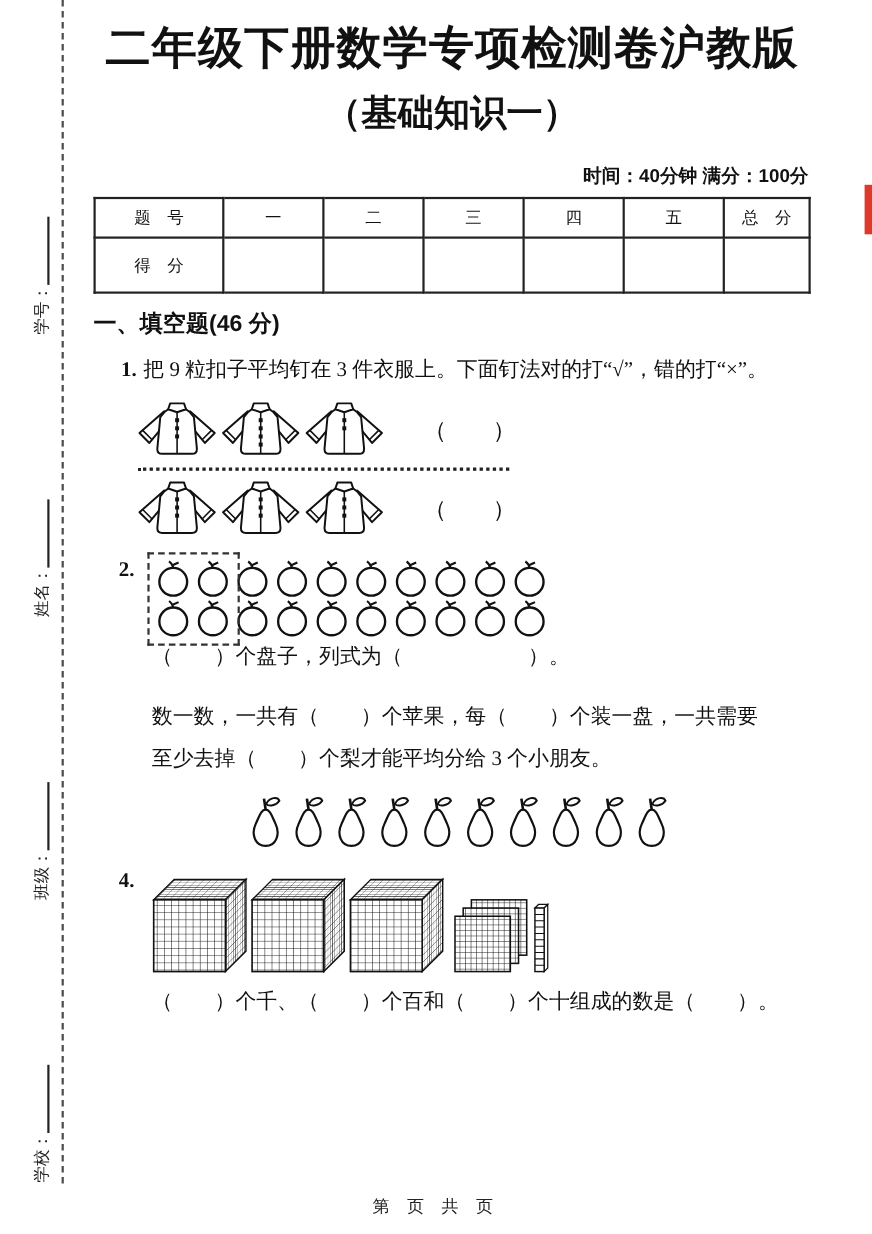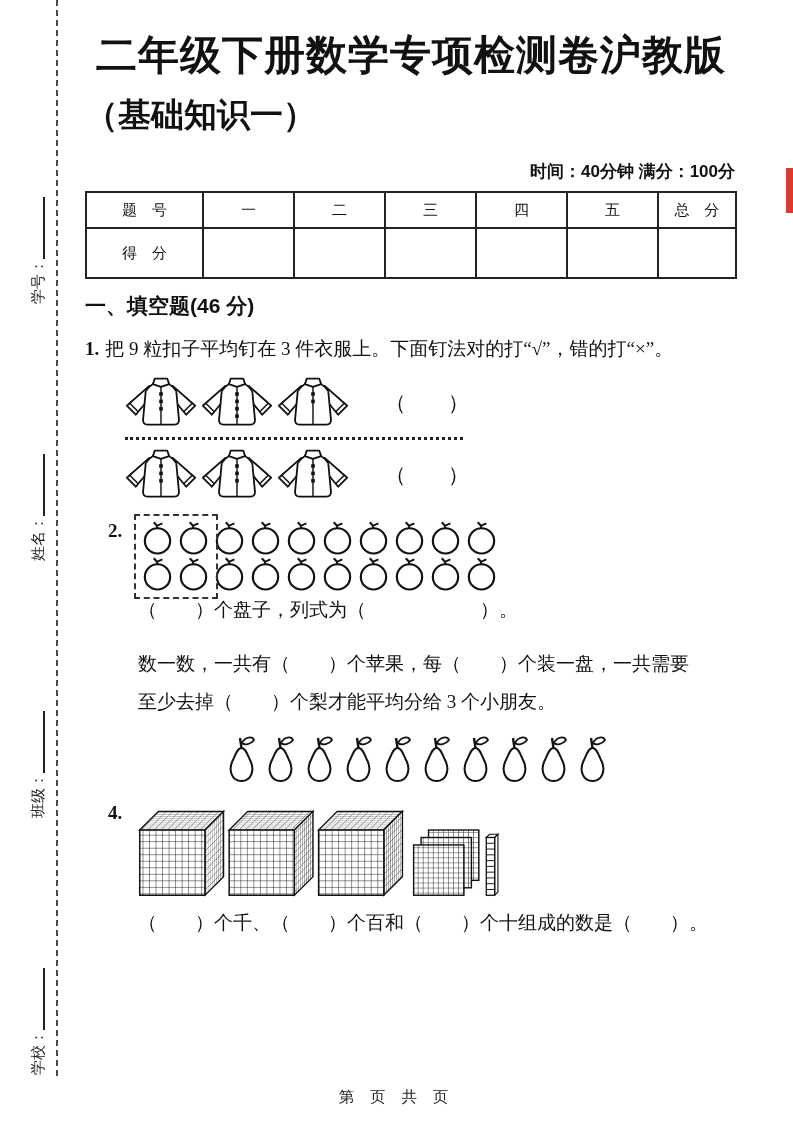--- a/index.html
+++ b/index.html
@@ -10,37 +10,37 @@
   
   .seal-line{position:absolute;left:56px;top:0;height:1076px;border-left:2px dashed #4a4a4a}
   .sidebar-rotated{position:absolute;left:12px;top:1075px;width:930px;height:36px;
         transform:rotate(-90deg);transform-origin:0 0;
         display:flex;flex-direction:row-reverse;justify-content:flex-end;gap:150px;
         font-family:"Liberation Sans",sans-serif;font-size:15px;color:#222}
   .s-group{display:flex;align-items:flex-end;white-space:nowrap}
   .s-line{display:inline-block;width:62px;border-bottom:2px solid #222;margin-bottom:3px}
 
   
-  .main{position:absolute;left:85px;top:0;width:652px;padding-top:30px}
+  .main{position:absolute;left:85px;top:0;width:652px;padding-top:18px}
   .title{font-family:"Liberation Sans",sans-serif;font-weight:bold;font-size:41px;
          text-align:center;letter-spacing:1px;line-height:1.25}
   .subtitle{font-family:"Liberation Sans",sans-serif;font-weight:bold;font-size:33px;
-         margin-top:12px}
+         text-align:center;margin-top:12px}
   .time-info{font-family:"Liberation Sans",sans-serif;font-size:17px;font-weight:600;
          text-align:right;margin-top:22px;padding-right:2px}
 
   table.score-table{width:100%;border-collapse:collapse;margin-top:8px;table-layout:fixed}
   table.score-table td{border:2px solid #222;text-align:center;font-size:15px;vertical-align:middle}
   tr.st-head td{height:36px}
   tr.st-score td{height:50px}
 
   .section-heading{font-family:"Liberation Sans",sans-serif;font-weight:bold;font-size:21px;margin-top:13px}
 
   .qline{font-size:19px;line-height:2.0}
-  .q1-line{margin-top:10px}
+  .q1-line{margin-left:25px;margin-top:10px}
   .qnum{font-weight:bold;font-family:"Liberation Serif",serif;margin-right:6px}
   .indent{margin-left:53px}
 
   
   .jrow{display:flex;align-items:center;margin-left:40px;margin-top:4px}
   .jacket-strip{display:inline-flex;gap:4px}
   .jacket{width:72px;height:62px}
   .bracket{font-size:21px;margin-left:36px;white-space:pre}
   .dotline{width:338px;margin-left:40px;border-top:3px dotted #222;margin-top:3px;margin-bottom:1px}
 

